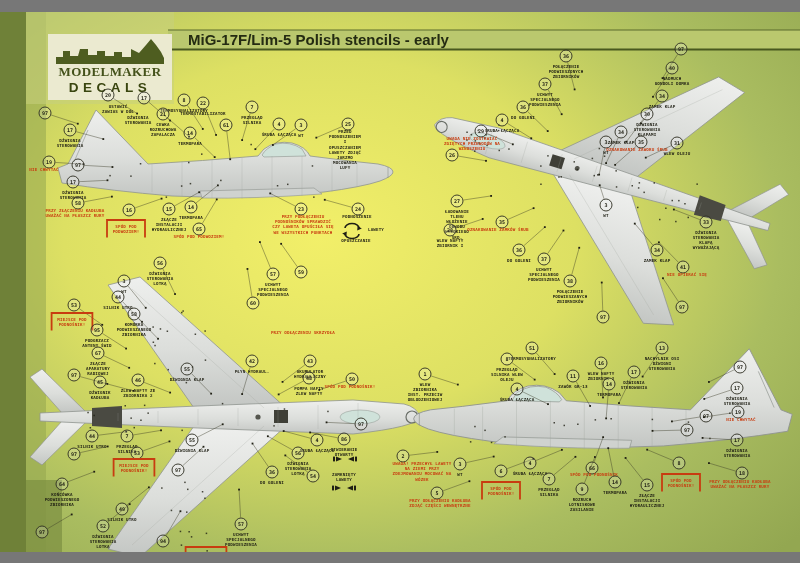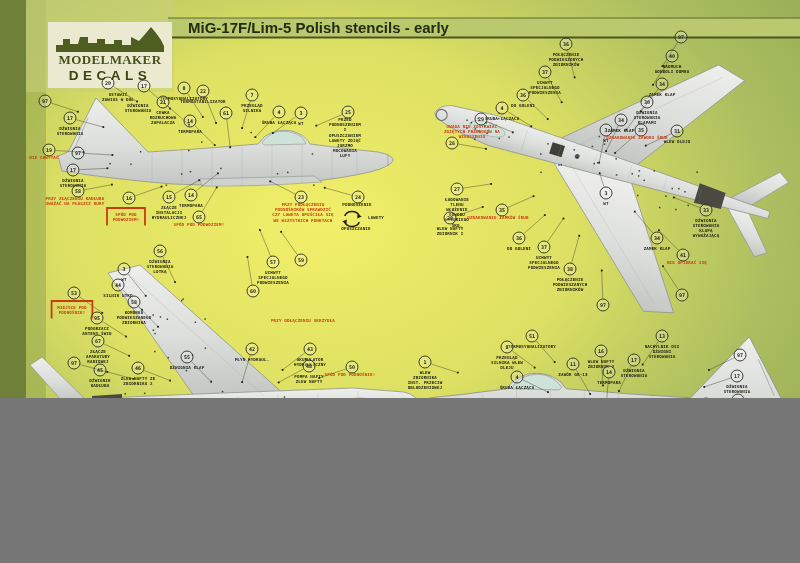--- a/index.html
+++ b/index.html
@@ -1,16 +1,16 @@
 <!DOCTYPE html>
 <html><head>
 <meta charset="utf-8">
 <style>
   html,body{margin:0;padding:0;background:#777;}
-  .sheet{position:relative;width:800px;height:398px;margin:0 auto;overflow:hidden;
+  .sheet{position:relative;width:800px;height:540px;margin:12px auto;overflow:hidden;
          font-family:"DejaVu Sans Mono","Liberation Mono",monospace;}
   svg{position:absolute;left:0;top:0;}
   text{user-select:none;}
 </style>
 </head>
 <body>
 
 <div class="sheet">
 <svg id="art" width="800" height="563" viewBox="0 0 800 563">
   <defs>

